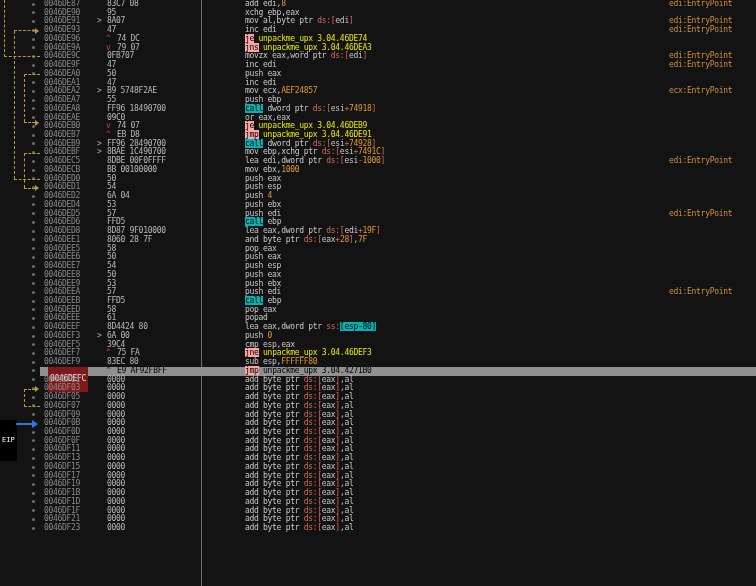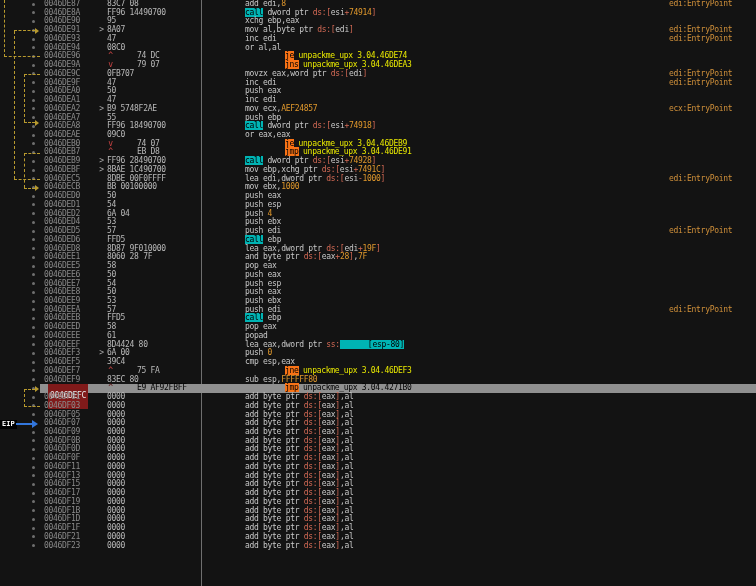--- a/index.html
+++ b/index.html
@@ -1,65 +1,63 @@
 <!DOCTYPE html>
 <html><head>
 <meta charset="utf-8">
 <style>
   html,body{margin:0;padding:0;background:#131313;}
   #screen{position:relative;width:756px;height:586px;background:#131313;overflow:hidden;
           font-family:"DejaVu Sans Mono",monospace;font-size:8px;letter-spacing:-0.3px;}
   .vline{position:absolute;top:0;bottom:0;left:201px;width:1px;background:#6f6f6f;}
-  #rows{position:absolute;top:0;left:0;right:0;text-align:center;}
+  #rows{position:absolute;top:0;left:0;right:0;}
   .row{position:relative;height:8.746px;line-height:8.9px;white-space:pre;}
   .row > span{position:absolute;top:0;height:100%;}
   .dot{left:32px;width:5px;}
   .dot::before{content:"";position:absolute;top:2.6px;left:0;width:3px;height:3px;border-radius:50%;background:#6f6f6f;}
   .addr{left:44px;color:#8a8a8a;}
   .mk{width:9px;}
   .mtgt{left:97px;color:#a8a8a8;}
   .mdir{left:106px;color:#cc4444;}
   .bytes{left:107px;color:#b9b9b9;}
-  .shift .bytes{left:117px;margin-left:20px;}
+  .shift .bytes{left:117px;}
   .instr{left:245px;color:#c8c8c8;}
   .cmt{left:622px;color:#d0903a;margin-left:47px;}
   .imm{color:#e0982c;}
   .mem{color:#d46a55;}
-  .jm{background:#f97316;color:#000;margin-left:40px;}
+  .jm{background:#fca5a5;color:#000;}
   .cl{background:#00b4b4;color:#000;}
   .tg{color:#e8e800;margin-top:35px;}
-  .hl{background:#00b4b4;color:#000;padding-left:28px;}
+  .hl{background:#00b4b4;color:#000;}
   
   .row.eip{background:linear-gradient(to right,transparent 40px,#909090 40px);}
   .eip .bytes,.eip .instr,.eip .imm,.eip .mem,.eip .tg,.eip .cmt{color:#000;}
   .eip .addr{left:48px;background:#801a1a;color:#e9e9e9;padding:8px 2px;}
   .eip .mdir{color:#5a0f0f;}
   
   .arv{position:absolute;width:0;border-left:1px dashed #b89a2e;}
   .arh{position:absolute;height:0;border-top:1px dashed #b89a2e;}
   .ahead{position:absolute;width:0;height:0;border-top:3px solid transparent;border-bottom:3px solid transparent;border-left:4px solid #b89a2e;}
   
   .eipwrap{position:absolute;left:0;top:419.8px;height:9px;z-index:5;}
-  .eiplabel{position:absolute;left:0;top:0;background:#000;color:#fff;font-size:7px;font-weight:bold;padding:0 2px;line-height:9px;letter-spacing:0;}
+  .eiplabel{position:absolute;left:0;top:0;background:#000;color:#fff;font-size:7px;font-weight:normal;padding:16px 2px;line-height:9px;letter-spacing:0;}
   .eipline{position:absolute;left:16px;top:3.6px;width:16px;height:2px;background:#3377dd;}
   .eiphead{position:absolute;left:32px;top:0.6px;width:0;height:0;border-top:4px solid transparent;border-bottom:4px solid transparent;border-left:6px solid #3377dd;}
 </style>
 </head>
 <body>
 
 <div id="screen">
   <div class="vline"></div>
 
   <div id="rows">
       <div class="row"><span class="dot"></span><span class="addr">0046DE87</span><span class="bytes">83C7 08</span><span class="instr"><span class="t">add edi,</span><span class="imm">8</span></span><span class="cmt">edi:EntryPoint</span></div>
-      <div class="row"><span class="dot"></span><span class="addr">0046DE8A</span><span class="bytes">FF96 14490700</span><span class="instr"><span class="cl">call</span><span class="t"> dword ptr </span><span class="mem">ds:[</span><span class="t">esi</span><span class="mem">+</span><span class="imm">74914</span><span class="mem">]</span></span></div>
       <div class="row"><span class="dot"></span><span class="addr">0046DE90</span><span class="bytes">95</span><span class="instr"><span class="t">xchg ebp,eax</span></span></div>
       <div class="row"><span class="dot"></span><span class="addr">0046DE91</span><span class="mk mtgt">&gt;</span><span class="bytes">8A07</span><span class="instr"><span class="t">mov al,byte ptr </span><span class="mem">ds:[</span><span class="t">edi</span><span class="mem">]</span></span><span class="cmt">edi:EntryPoint</span></div>
       <div class="row"><span class="dot"></span><span class="addr">0046DE93</span><span class="bytes">47</span><span class="instr"><span class="t">inc edi</span></span><span class="cmt">edi:EntryPoint</span></div>
-      <div class="row"><span class="dot"></span><span class="addr">0046DE94</span><span class="bytes">08C0</span><span class="instr"><span class="t">or al,al</span></span></div>
       <div class="row shift"><span class="dot"></span><span class="addr">0046DE96</span><span class="mk mdir">^</span><span class="bytes">74 DC</span><span class="instr"><span class="jm">je</span><span class="t"> </span><span class="tg">unpackme_upx 3.04.46DE74</span></span></div>
       <div class="row shift"><span class="dot"></span><span class="addr">0046DE9A</span><span class="mk mdir">v</span><span class="bytes">79 07</span><span class="instr"><span class="jm">jns</span><span class="t"> </span><span class="tg">unpackme_upx 3.04.46DEA3</span></span></div>
       <div class="row"><span class="dot"></span><span class="addr">0046DE9C</span><span class="bytes">0FB707</span><span class="instr"><span class="t">movzx eax,word ptr </span><span class="mem">ds:[</span><span class="t">edi</span><span class="mem">]</span></span><span class="cmt">edi:EntryPoint</span></div>
       <div class="row"><span class="dot"></span><span class="addr">0046DE9F</span><span class="bytes">47</span><span class="instr"><span class="t">inc edi</span></span><span class="cmt">edi:EntryPoint</span></div>
       <div class="row"><span class="dot"></span><span class="addr">0046DEA0</span><span class="bytes">50</span><span class="instr"><span class="t">push eax</span></span></div>
       <div class="row"><span class="dot"></span><span class="addr">0046DEA1</span><span class="bytes">47</span><span class="instr"><span class="t">inc edi</span></span></div>
       <div class="row"><span class="dot"></span><span class="addr">0046DEA2</span><span class="mk mtgt">&gt;</span><span class="bytes">B9 5748F2AE</span><span class="instr"><span class="t">mov ecx,</span><span class="imm">AEF24857</span></span><span class="cmt">ecx:EntryPoint</span></div>
       <div class="row"><span class="dot"></span><span class="addr">0046DEA7</span><span class="bytes">55</span><span class="instr"><span class="t">push ebp</span></span></div>
       <div class="row"><span class="dot"></span><span class="addr">0046DEA8</span><span class="bytes">FF96 18490700</span><span class="instr"><span class="cl">call</span><span class="t"> dword ptr </span><span class="mem">ds:[</span><span class="t">esi</span><span class="mem">+</span><span class="imm">74918</span><span class="mem">]</span></span></div>
       <div class="row"><span class="dot"></span><span class="addr">0046DEAE</span><span class="bytes">09C0</span><span class="instr"><span class="t">or eax,eax</span></span></div>

